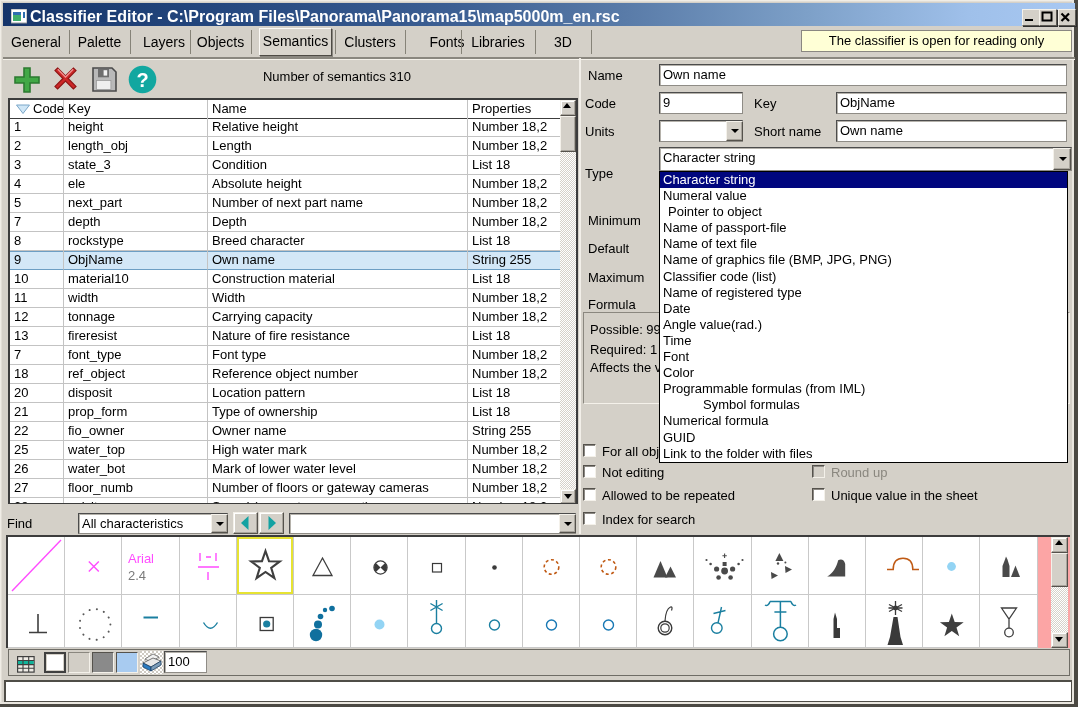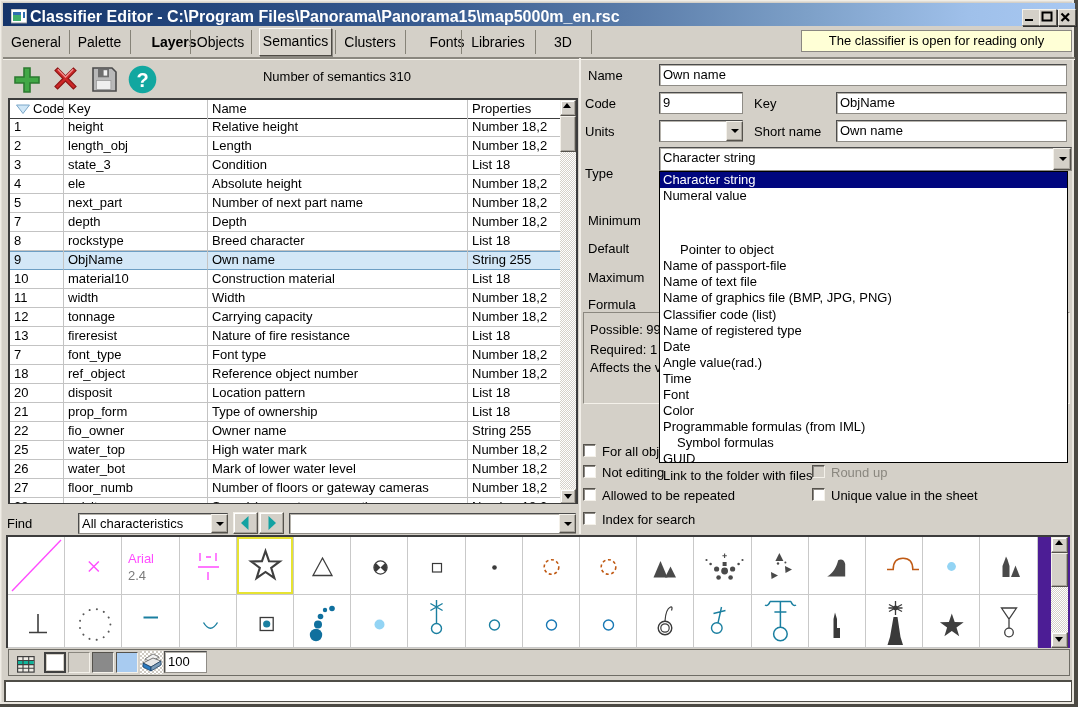--- a/index.html
+++ b/index.html
@@ -36,21 +36,21 @@
 .sbtn{position:absolute;background:#d4d0c8;border:1px solid;border-color:#f4f1ea #55524c #55524c #f4f1ea;box-shadow:inset -1px -1px 0 #a8a49c, inset 1px 1px 0 #fff;box-sizing:border-box;}
 .thumb{position:absolute;background:#d4d0c8;border:1px solid;border-color:#f4f1ea #55524c #55524c #f4f1ea;box-shadow:inset -1px -1px 0 #a8a49c;box-sizing:border-box;}
 .arr{position:absolute;width:0;height:0;border:4px solid transparent;}
 
 .inp{position:absolute;background:#fff;border:1px solid;border-color:#4c4c4c #8f8c86 #8f8c86 #4c4c4c;box-shadow:inset 1px 1px 0 #b5b2ab;box-sizing:border-box;font-size:13px;padding:2px 0 0 3px;white-space:nowrap;overflow:hidden;}
 .lbl{position:absolute;font-size:13px;white-space:nowrap;color:#000;}
 .cbx{position:absolute;width:13px;height:13px;background:#fff;border:1px solid;border-color:#55524c #f4f1ea #f4f1ea #55524c;box-shadow:inset 1px 1px 0 #8c8984;box-sizing:border-box;}
 .dd{position:absolute;width:17px;background:#d4d0c8;border:1px solid;border-color:#f4f1ea #55524c #55524c #f4f1ea;box-shadow:inset -1px -1px 0 #a8a49c;box-sizing:border-box;}
 .dda{position:absolute;width:0;height:0;border:4px solid transparent;border-top:4px solid #000;}
 
-#pal{left:6px;top:535px;width:1064px;height:113px;background:#4c1d95;border-top:2px solid #3c3c3c;border-left:2px solid #3c3c3c;box-sizing:border-box;}
+#pal{left:6px;top:535px;width:1064px;height:113px;background:#fca5a5;border-top:2px solid #3c3c3c;border-left:2px solid #3c3c3c;box-sizing:border-box;}
 .pc{position:absolute;background:#fff;border-right:1px solid #c9c9c9;border-bottom:1px solid #c9c9c9;box-sizing:border-box;}
 </style>
 
 </head>
 <body>
 
 <div id="win">
 
 <div id="title" class="abs">
   <svg class="abs" style="left:8px;top:6px" width="16" height="15">
@@ -66,21 +66,21 @@
   <svg class="abs" style="left:1019px;top:6px" width="53" height="15">
     <rect x="3" y="10" width="8" height="2" fill="#000"></rect>
     <rect x="20.5" y="3.5" width="9" height="8" fill="none" stroke="#000" stroke-width="2"></rect>
     <path d="M39.5 4.5 L47 12 M47 4.5 L39.5 12" stroke="#000" stroke-width="2.2"></path>
   </svg>
 </div>
 
 <div id="tabs" class="abs">
   <div class="tab" style="left:0px;width:66px;">General</div>
   <div class="tab" style="left:66px;width:61px;">Palette</div>
-  <div class="tab" style="left:141px;width:60px;font-weight:bold;">Layers</div>
+  <div class="tab" style="left:131px;width:60px;">Layers</div>
   <div class="tab" style="left:187px;width:61px;">Objects</div>
   <div id="seltab">Semantics</div>
   <div class="tab" style="left:332px;width:70px;">Clusters</div>
   <div class="tab" style="left:416px;width:56px;">Fonts</div>
   <div class="tab" style="left:458px;width:74px;">Libraries</div>
   <div class="tab" style="left:532px;width:56px;">3D</div>
   <div class="tabsep" style="left:66px"></div>
   <div class="tabsep" style="left:127px"></div>
   <div class="tabsep" style="left:187px"></div>
   <div class="tabsep" style="left:248px"></div>
@@ -314,33 +314,34 @@
   <div class="lbl" style="left:23px;top:430px;">Allowed to be repeated</div>
   <div class="cbx" style="left:233px;top:430px;"></div>
   <div class="lbl" style="left:252px;top:430px;">Unique value in the sheet</div>
   <div class="cbx" style="left:4px;top:454px;"></div>
   <div class="lbl" style="left:23px;top:454px;">Index for search</div>
 </div>
 
 <div id="ddlist" class="abs" style="left:659px;top:171px;width:409px;height:292px;background:#fff;border:1px solid #000;box-sizing:border-box;font-size:13px;">
       <div style="height:16.1px;line-height:16px;padding-left:3px;white-space:nowrap;overflow:hidden;background:#00067e;color:#fff;">Character string</div>
       <div style="height:16.1px;line-height:16px;padding-left:3px;white-space:nowrap;overflow:hidden;">Numeral value</div>
-      <div style="height:16.1px;line-height:16px;padding-left:20px;white-space:nowrap;overflow:hidden;margin-top:38px;">Pointer to object</div>
+      <div style="height:16.1px;line-height:16px;padding-left:8px;white-space:nowrap;overflow:hidden;">Pointer to object</div>
       <div style="height:16.1px;line-height:16px;padding-left:3px;white-space:nowrap;overflow:hidden;">Name of passport-file</div>
       <div style="height:16.1px;line-height:16px;padding-left:3px;white-space:nowrap;overflow:hidden;">Name of text file</div>
       <div style="height:16.1px;line-height:16px;padding-left:3px;white-space:nowrap;overflow:hidden;">Name of graphics file (BMP, JPG, PNG)</div>
       <div style="height:16.1px;line-height:16px;padding-left:3px;white-space:nowrap;overflow:hidden;">Classifier code (list)</div>
       <div style="height:16.1px;line-height:16px;padding-left:3px;white-space:nowrap;overflow:hidden;">Name of registered type</div>
       <div style="height:16.1px;line-height:16px;padding-left:3px;white-space:nowrap;overflow:hidden;">Date</div>
       <div style="height:16.1px;line-height:16px;padding-left:3px;white-space:nowrap;overflow:hidden;">Angle value(rad.)</div>
       <div style="height:16.1px;line-height:16px;padding-left:3px;white-space:nowrap;overflow:hidden;">Time</div>
       <div style="height:16.1px;line-height:16px;padding-left:3px;white-space:nowrap;overflow:hidden;">Font</div>
       <div style="height:16.1px;line-height:16px;padding-left:3px;white-space:nowrap;overflow:hidden;">Color</div>
       <div style="height:16.1px;line-height:16px;padding-left:3px;white-space:nowrap;overflow:hidden;">Programmable formulas (from IML)</div>
-      <div style="height:16.1px;line-height:16px;padding-left:17px;white-space:nowrap;overflow:hidden;">Symbol formulas</div>
+      <div style="height:16.1px;line-height:16px;padding-left:3px;white-space:nowrap;overflow:hidden;margin-left:40px;">Symbol formulas</div>
+      <div style="height:16.1px;line-height:16px;padding-left:3px;white-space:nowrap;overflow:hidden;">Numerical formula</div>
       <div style="height:16.1px;line-height:16px;padding-left:3px;white-space:nowrap;overflow:hidden;">GUID</div>
       <div style="height:16.1px;line-height:16px;padding-left:3px;white-space:nowrap;overflow:hidden;">Link to the folder with files</div>
     </div>
 
 <div id="pal" class="abs">
       <div class="pc" style="left:0px;top:0px;width:57.2px;height:58px;"><svg width="56" height="57">
           <path d="M4 54 L53 3" stroke="#ff4bff" stroke-width="1.4"></path>
         </svg></div>
       <div class="pc" style="left:0px;top:58px;width:57.2px;height:53px;"><svg width="56" height="52">
           <path d="M21 37.5 H39 M30 19 V37.5" stroke="#3f3f3f" stroke-width="1.6"></path>

